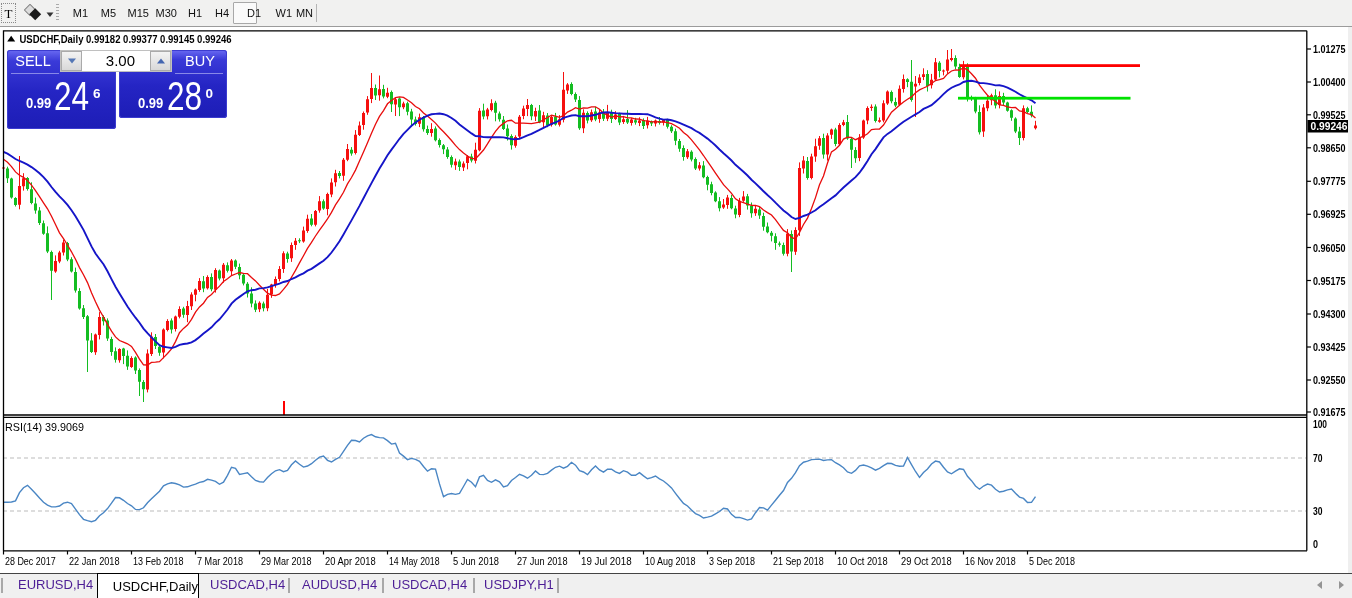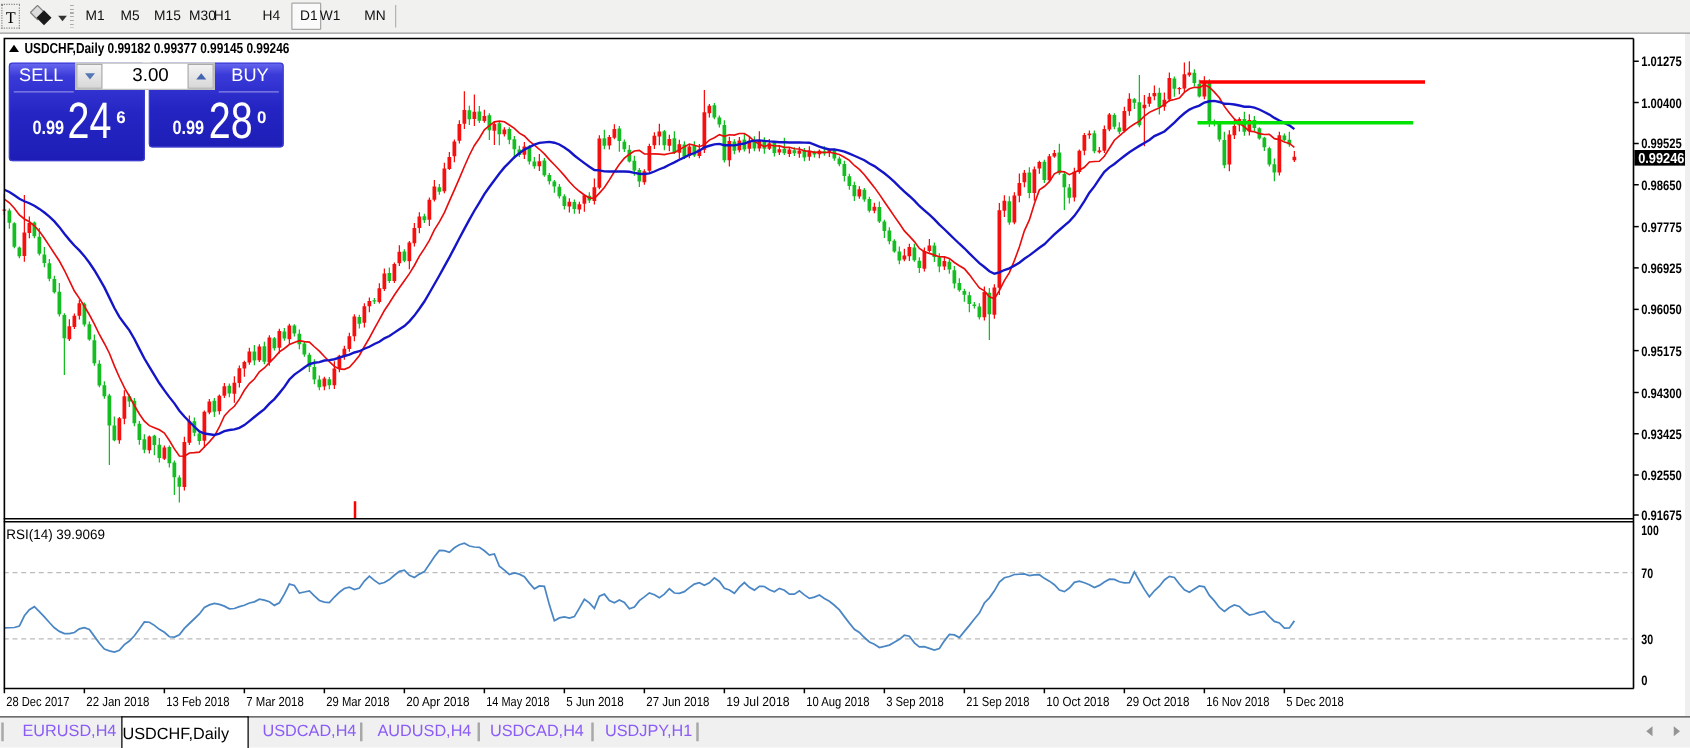--- a/index.html
+++ b/index.html
@@ -1,19 +1,19 @@
 <!DOCTYPE html>
 <html><head><meta charset="utf-8"><style>
 *{margin:0;padding:0;box-sizing:border-box}
 html,body{width:1352px;height:598px;overflow:hidden;background:#fff;
 font-family:"Liberation Sans",sans-serif;-webkit-font-smoothing:antialiased}
 .abs{position:absolute}
 #toolbar{position:absolute;left:0;top:0;width:1352px;height:27px;background:#f1f1f0;
 border-bottom:1px solid #9b9b9b}
-.tfbtn{position:absolute;top:3px;height:20px;line-height:20px;font-size:11px;color:#111;text-align:center}
+.tfbtn{position:absolute;top:3px;height:20px;line-height:20px;font-size:11px;color:#111;text-align:right}
 #d1sel{position:absolute;left:233px;top:2px;width:24px;height:22px;background:#fafafa;
 border:1px solid #a8a8a8;border-radius:1px}
 .vsep{position:absolute;top:4px;width:1px;height:18px;background:#b5b5b5}
 #grip{position:absolute;left:56px;top:4px;width:3px;height:18px;
 background-image:repeating-linear-gradient(180deg,#aaa 0 1px,transparent 1px 3px)}
 #ticon{position:absolute;left:1px;top:3px;width:15px;height:20px;border:1px dotted #8a8a8a;
 text-align:center;font-size:13px;font-family:"Liberation Serif",serif;color:#000;line-height:19px}
 #rightstrip{position:absolute;left:1348px;top:27px;width:4px;height:546px;background:#efefef}
 
 #panelL{position:absolute;left:7px;top:50px;width:108.5px;height:79px;border-radius:3px;
@@ -33,24 +33,24 @@
 .arr{position:absolute;left:50%;top:50%;width:0;height:0;transform:translate(-50%,-50%)}
 .arrdn{border-left:4px solid transparent;border-right:4px solid transparent;border-top:5px solid #5577b5}
 .arrup{border-left:4px solid transparent;border-right:4px solid transparent;border-bottom:5px solid #4466b0}
 .bigprice{position:absolute;top:30px;left:0;width:100%;height:40px;color:#fff}
 .p1{position:absolute;font-size:15.5px;font-weight:700;bottom:8px;transform:scaleX(.84);transform-origin:left bottom}
 .p2{position:absolute;font-size:41px;font-weight:400;bottom:0;transform:scaleX(.77);transform-origin:left bottom}
 .p3{position:absolute;font-size:13.5px;font-weight:700;top:5.5px}
 
 #tabbar{position:absolute;left:0;top:573px;width:1352px;height:25px;background:#f0f0f0;
 border-top:1.5px solid #444}
-.tab{position:absolute;top:3px;font-size:13px;color:#8b5cf6}
+.tab{position:absolute;top:3px;font-size:13px;color:#4c1d95}
 .tsep{position:absolute;top:4px;width:2px;height:15px;background:#a8a8a8}
 #activetab{position:absolute;left:97px;top:-1.5px;width:102px;height:26.5px;background:#fff;
-border:1.5px solid #000;border-bottom:none;text-align:left;font-size:13px;color:#000;
+border:1.5px solid #000;border-bottom:none;text-align:right;font-size:13px;color:#000;
 line-height:25px;z-index:2}
 .scrollarr{position:absolute;top:7px;width:0;height:0;border-top:4.5px solid transparent;
 border-bottom:4.5px solid transparent}
 </style></head><body>
 <svg width="1352" height="598" viewBox="0 0 1352 598" xmlns="http://www.w3.org/2000/svg" font-family="Liberation Sans, sans-serif">
     <rect x="0" y="27" width="1352" height="546" fill="#ffffff"></rect>
     <path d="M3.5 155.0V171.8M19.5 156.0V209.3M23.5 173.2V190.6M55.5 255.4V272.8M59.5 250.8V263.2M63.5 239.7V255.5M95.5 333.6V354.9M99.5 312.1V339.4M119.5 348.3V362.7M131.5 356.3V367.9M147.5 349.4V392.4M151.5 332.3V356.0M163.5 328.4V358.4M167.5 319.2V331.4M175.5 315.6V331.5M179.5 306.3V318.4M187.5 300.9V322.2M191.5 292.3V310.0M195.5 288.5V301.3M199.5 278.1V291.8M207.5 275.3V289.5M215.5 268.2V292.6M223.5 263.0V282.7M231.5 259.0V276.0M259.5 301.3V312.1M267.5 288.9V311.2M271.5 283.8V297.8M275.5 276.5V287.7M279.5 266.1V281.4M283.5 251.3V272.9M291.5 242.5V261.9M295.5 238.0V249.8M303.5 226.6V242.7M307.5 214.7V232.8M315.5 210.0V226.4M319.5 196.1V212.7M327.5 192.7V215.3M331.5 178.4V197.2M335.5 169.8V186.5M343.5 158.0V180.8M347.5 144.0V161.2M355.5 130.1V154.5M359.5 121.5V136.0M363.5 111.5V129.7M367.5 96.1V114.8M371.5 73.0V103.1M379.5 75.5V100.7M387.5 87.8V98.2M395.5 97.1V116.0M403.5 101.7V109.2M419.5 113.6V127.1M431.5 123.2V136.7M455.5 158.6V169.9M463.5 161.4V171.0M467.5 155.1V169.3M475.5 142.7V163.5M479.5 108.1V151.3M487.5 107.9V119.5M491.5 99.3V111.4M515.5 135.3V147.7M519.5 115.0V139.2M523.5 105.7V119.2M527.5 99.0V116.1M535.5 107.7V121.0M543.5 111.8V127.0M551.5 116.0V126.6M559.5 115.1V126.5M563.5 72.0V122.4M567.5 83.1V93.9M583.5 109.3V133.1M591.5 109.5V121.9M599.5 109.2V122.8M607.5 104.9V121.1M615.5 111.2V119.9M623.5 115.9V123.9M631.5 118.1V125.6M639.5 117.3V126.1M647.5 116.9V128.5M655.5 119.5V126.5M663.5 119.0V125.5M687.5 149.0V159.0M699.5 162.1V170.6M723.5 199.0V208.9M727.5 194.9V208.8M739.5 197.9V217.2M743.5 191.1V201.9M755.5 205.2V215.9M787.5 229.1V256.3M795.5 227.3V254.9M799.5 162.4V235.9M803.5 156.1V173.5M811.5 153.7V179.4M815.5 138.7V161.8M819.5 136.0V149.8M827.5 133.2V160.6M831.5 128.6V138.9M839.5 123.2V145.3M843.5 119.9V126.2M859.5 134.1V161.2M863.5 119.6V138.9M867.5 106.3V124.2M871.5 104.4V110.9M879.5 117.5V122.7M883.5 100.3V122.3M887.5 90.4V104.9M899.5 85.4V106.0M903.5 74.5V92.6M915.5 76.0V117.0M919.5 74.3V85.3M923.5 68.3V80.1M931.5 73.9V88.5M935.5 58.0V81.1M943.5 69.5V75.4M947.5 50.0V73.8M951.5 49.0V61.4M963.5 60.9V79.4M983.5 104.1V136.9M987.5 95.7V111.2M991.5 93.7V105.2M999.5 91.4V108.4M1023.5 105.4V140.4M1035.5 120.8V129.5" stroke="#f5100f" stroke-width="1" fill="none"></path>
     <path d="M7.5 166.7V183.0M11.5 177.7V198.6M15.5 197.2V206.5M27.5 177.1V190.6M31.5 182.3V204.3M35.5 197.6V213.7M39.5 207.1V225.0M43.5 220.5V234.8M47.5 226.4V253.1M51.5 250.6V300.0M67.5 241.9V261.2M71.5 257.2V272.5M75.5 267.6V292.6M79.5 288.2V309.7M83.5 305.0V319.0M87.5 315.0V372.0M91.5 333.1V353.0M103.5 315.4V325.5M107.5 318.4V340.9M111.5 336.8V355.8M115.5 347.4V362.6M123.5 347.8V364.1M127.5 350.4V369.9M135.5 356.3V374.0M139.5 368.4V396.0M143.5 380.1V402.0M155.5 334.0V349.0M159.5 345.3V355.8M171.5 318.4V333.5M183.5 306.8V317.8M203.5 276.0V292.2M211.5 273.4V291.3M219.5 269.5V280.4M227.5 262.4V272.5M235.5 259.4V269.1M239.5 263.6V279.3M243.5 273.2V285.4M247.5 282.1V297.5M251.5 287.3V307.3M255.5 300.4V312.1M263.5 301.6V311.4M287.5 251.7V262.7M299.5 238.3V243.1M311.5 214.0V226.3M323.5 199.4V209.8M339.5 171.0V178.4M351.5 147.1V155.7M375.5 84.5V100.0M383.5 84.8V98.4M391.5 90.5V112.0M399.5 97.4V116.1M407.5 101.7V115.3M411.5 108.8V126.9M415.5 116.6V125.6M423.5 116.0V131.6M427.5 125.6V134.9M435.5 126.4V141.4M439.5 138.4V147.5M443.5 144.0V154.1M447.5 147.1V158.8M451.5 155.4V167.5M459.5 159.5V170.9M471.5 153.7V162.4M483.5 103.7V119.3M495.5 100.8V121.3M499.5 111.5V121.6M503.5 116.0V130.0M507.5 124.5V140.5M511.5 134.3V149.6M531.5 103.9V120.2M539.5 105.0V123.2M547.5 113.0V127.2M555.5 112.9V125.6M571.5 82.3V95.3M575.5 92.4V102.0M579.5 96.1V129.9M587.5 111.4V123.4M595.5 106.8V121.2M603.5 109.0V121.0M611.5 109.7V123.0M619.5 112.7V125.1M627.5 110.1V124.0M635.5 117.8V124.7M643.5 118.4V129.0M651.5 120.5V126.0M659.5 117.0V124.6M667.5 118.8V128.6M671.5 125.2V133.0M675.5 128.6V145.2M679.5 139.0V151.8M683.5 145.4V160.7M691.5 150.3V161.4M695.5 157.4V170.0M703.5 161.1V178.3M707.5 175.7V190.3M711.5 181.7V195.3M715.5 191.3V202.2M719.5 197.1V211.4M731.5 194.9V209.3M735.5 205.7V218.3M747.5 193.9V209.6M751.5 202.5V217.7M759.5 206.8V218.9M763.5 212.7V230.7M767.5 222.5V233.3M771.5 231.0V241.4M775.5 233.3V249.8M779.5 241.5V246.7M783.5 242.6V255.6M791.5 230.4V272.0M807.5 157.0V179.7M823.5 133.7V158.6M835.5 127.8V146.3M847.5 115.0V139.8M851.5 137.1V168.0M855.5 147.2V162.8M875.5 104.4V122.5M891.5 90.5V103.3M895.5 97.7V107.1M907.5 78.3V87.2M911.5 60.0V101.7M927.5 70.2V91.5M939.5 61.2V77.4M955.5 55.3V69.2M959.5 63.7V77.9M967.5 63.3V101.5M971.5 95.6V100.9M975.5 96.9V113.3M979.5 105.3V134.5M995.5 89.3V108.5M1003.5 92.8V105.5M1007.5 101.7V111.7M1011.5 109.3V120.8M1015.5 117.3V133.1M1019.5 126.8V145.0M1027.5 106.8V113.1M1031.5 105.4V117.4" stroke="#14bd22" stroke-width="1" fill="none"></path>
     <path d="M2.0 167.6h3v1.0h-3zM18.0 186.0h3v18.8h-3zM22.0 178.3h3v8.0h-3zM54.0 261.0h3v10.4h-3zM58.0 252.6h3v9.0h-3zM62.0 242.5h3v10.1h-3zM94.0 334.6h3v17.6h-3zM98.0 317.0h3v18.0h-3zM118.0 349.1h3v11.1h-3zM130.0 358.0h3v8.9h-3zM146.0 353.6h3v36.0h-3zM150.0 336.6h3v17.5h-3zM162.0 329.4h3v23.2h-3zM166.0 321.1h3v8.9h-3zM174.0 316.6h3v12.3h-3zM178.0 308.9h3v7.8h-3zM186.0 306.1h3v8.9h-3zM190.0 294.6h3v11.7h-3zM194.0 289.5h3v5.2h-3zM198.0 281.1h3v8.8h-3zM206.0 277.1h3v11.1h-3zM214.0 269.9h3v19.9h-3zM222.0 264.7h3v13.5h-3zM230.0 260.4h3v10.9h-3zM258.0 302.8h3v6.4h-3zM266.0 294.7h3v13.5h-3zM270.0 284.6h3v10.0h-3zM274.0 279.0h3v6.1h-3zM278.0 269.0h3v10.1h-3zM282.0 253.2h3v15.8h-3zM290.0 245.0h3v13.2h-3zM294.0 240.7h3v4.3h-3zM302.0 230.5h3v11.0h-3zM306.0 218.8h3v12.3h-3zM314.0 211.1h3v13.6h-3zM318.0 201.3h3v9.3h-3zM326.0 194.0h3v15.0h-3zM330.0 182.4h3v12.2h-3zM334.0 173.2h3v9.1h-3zM342.0 159.7h3v16.0h-3zM346.0 149.1h3v10.7h-3zM354.0 134.7h3v18.2h-3zM358.0 125.6h3v9.5h-3zM362.0 113.1h3v11.8h-3zM366.0 99.2h3v13.4h-3zM370.0 87.9h3v11.0h-3zM378.0 89.3h3v5.9h-3zM386.0 92.7h3v4.1h-3zM394.0 99.2h3v5.4h-3zM402.0 103.6h3v3.7h-3zM418.0 117.2h3v6.6h-3zM430.0 128.9h3v4.1h-3zM454.0 161.4h3v3.8h-3zM462.0 163.4h3v4.1h-3zM466.0 156.2h3v6.8h-3zM474.0 149.7h3v11.0h-3zM478.0 110.7h3v39.6h-3zM486.0 109.5h3v6.8h-3zM490.0 103.2h3v6.9h-3zM514.0 137.0h3v8.7h-3zM518.0 116.7h3v19.9h-3zM522.0 108.6h3v7.5h-3zM526.0 105.1h3v4.0h-3zM534.0 111.1h3v5.5h-3zM542.0 115.3h3v6.9h-3zM550.0 117.1h3v7.6h-3zM558.0 119.3h3v5.4h-3zM562.0 89.8h3v30.0h-3zM566.0 84.6h3v5.9h-3zM582.0 112.8h3v15.4h-3zM590.0 112.3h3v7.9h-3zM598.0 112.5h3v6.5h-3zM606.0 112.3h3v6.4h-3zM614.0 114.5h3v4.4h-3zM622.0 119.3h3v2.7h-3zM630.0 119.5h3v3.6h-3zM638.0 120.4h3v2.6h-3zM646.0 120.7h3v4.6h-3zM654.0 120.6h3v2.8h-3zM662.0 120.1h3v2.3h-3zM686.0 151.3h3v5.9h-3zM698.0 165.3h3v3.2h-3zM722.0 204.4h3v3.2h-3zM726.0 197.6h3v7.3h-3zM738.0 200.7h3v14.2h-3zM742.0 196.4h3v4.4h-3zM754.0 208.7h3v4.5h-3zM786.0 233.5h3v20.2h-3zM794.0 229.9h3v21.9h-3zM798.0 168.1h3v62.1h-3zM802.0 160.6h3v7.9h-3zM810.0 156.4h3v21.5h-3zM814.0 146.3h3v10.3h-3zM818.0 138.2h3v7.5h-3zM826.0 135.4h3v19.0h-3zM830.0 129.6h3v5.1h-3zM838.0 124.9h3v19.3h-3zM842.0 122.3h3v2.8h-3zM858.0 137.4h3v20.6h-3zM862.0 120.5h3v17.1h-3zM866.0 108.0h3v12.6h-3zM870.0 106.8h3v1.3h-3zM878.0 120.3h3v1.4h-3zM882.0 103.2h3v17.3h-3zM886.0 91.6h3v11.9h-3zM898.0 88.8h3v15.9h-3zM902.0 79.0h3v10.0h-3zM914.0 83.7h3v2.8h-3zM918.0 77.4h3v5.6h-3zM922.0 74.3h3v2.7h-3zM930.0 79.8h3v5.5h-3zM934.0 62.3h3v17.2h-3zM942.0 70.4h3v1.0h-3zM946.0 59.4h3v11.3h-3zM950.0 58.0h3v2.1h-3zM962.0 65.5h3v11.7h-3zM982.0 107.5h3v24.0h-3zM986.0 100.7h3v7.5h-3zM990.0 95.2h3v5.0h-3zM998.0 95.9h3v9.0h-3zM1022.0 108.2h3v29.9h-3zM1034.0 125.4h3v2.8h-3z" fill="#f5100f"></path>
     <path d="M6.0 168.4h3v9.8h-3zM10.0 178.6h3v18.8h-3zM14.0 198.0h3v6.9h-3zM26.0 177.9h3v11.1h-3zM30.0 189.3h3v13.7h-3zM34.0 203.5h3v6.9h-3zM38.0 210.6h3v12.3h-3zM42.0 223.2h3v10.5h-3zM46.0 233.3h3v18.1h-3zM50.0 251.9h3v18.8h-3zM66.0 242.9h3v16.6h-3zM70.0 259.3h3v12.2h-3zM74.0 272.1h3v18.4h-3zM78.0 291.0h3v17.4h-3zM82.0 308.2h3v8.7h-3zM86.0 316.3h3v24.1h-3zM90.0 340.4h3v11.7h-3zM102.0 317.0h3v4.2h-3zM106.0 320.5h3v18.0h-3zM110.0 338.9h3v13.0h-3zM114.0 351.3h3v8.5h-3zM122.0 348.6h3v7.4h-3zM126.0 355.8h3v10.6h-3zM134.0 357.5h3v13.0h-3zM138.0 370.0h3v11.8h-3zM142.0 381.9h3v7.4h-3zM154.0 336.9h3v9.2h-3zM158.0 346.7h3v6.0h-3zM170.0 320.6h3v8.8h-3zM182.0 308.6h3v6.1h-3zM202.0 281.2h3v7.2h-3zM210.0 276.9h3v12.4h-3zM218.0 270.5h3v8.1h-3zM226.0 265.2h3v5.5h-3zM234.0 260.4h3v6.4h-3zM238.0 267.0h3v8.3h-3zM242.0 274.8h3v8.8h-3zM246.0 283.7h3v9.7h-3zM250.0 293.5h3v10.0h-3zM254.0 303.6h3v6.2h-3zM262.0 303.4h3v4.8h-3zM286.0 253.5h3v5.4h-3zM298.0 240.2h3v1.0h-3zM310.0 218.4h3v6.3h-3zM322.0 201.2h3v7.3h-3zM338.0 173.0h3v3.1h-3zM350.0 149.7h3v3.7h-3zM374.0 88.1h3v7.3h-3zM382.0 89.1h3v7.5h-3zM390.0 92.1h3v12.1h-3zM398.0 98.6h3v8.7h-3zM406.0 103.2h3v8.6h-3zM410.0 111.4h3v8.0h-3zM414.0 119.5h3v4.4h-3zM422.0 117.1h3v12.1h-3zM426.0 129.1h3v3.9h-3zM434.0 128.4h3v11.9h-3zM438.0 139.9h3v5.1h-3zM442.0 145.2h3v4.0h-3zM446.0 149.4h3v7.6h-3zM450.0 157.0h3v7.7h-3zM458.0 161.6h3v5.5h-3zM470.0 156.6h3v3.8h-3zM482.0 110.5h3v6.0h-3zM494.0 102.8h3v9.9h-3zM498.0 113.4h3v5.9h-3zM502.0 119.8h3v9.3h-3zM506.0 128.5h3v7.8h-3zM510.0 135.9h3v9.4h-3zM530.0 105.0h3v11.2h-3zM538.0 110.6h3v11.8h-3zM546.0 115.6h3v9.8h-3zM554.0 116.6h3v7.8h-3zM570.0 84.1h3v9.9h-3zM574.0 94.0h3v5.6h-3zM578.0 99.9h3v28.3h-3zM586.0 113.1h3v7.5h-3zM594.0 111.6h3v7.9h-3zM602.0 111.9h3v6.8h-3zM610.0 112.3h3v6.6h-3zM618.0 114.0h3v8.4h-3zM626.0 118.9h3v3.7h-3zM634.0 120.2h3v2.3h-3zM642.0 119.9h3v6.1h-3zM650.0 121.4h3v2.1h-3zM658.0 121.0h3v1.7h-3zM666.0 120.1h3v6.7h-3zM670.0 126.8h3v4.5h-3zM674.0 131.2h3v9.6h-3zM678.0 140.9h3v7.8h-3zM682.0 148.0h3v9.0h-3zM690.0 151.8h3v7.7h-3zM694.0 159.1h3v9.5h-3zM702.0 165.6h3v11.6h-3zM706.0 177.1h3v7.7h-3zM710.0 184.3h3v8.6h-3zM714.0 192.5h3v8.7h-3zM718.0 201.2h3v7.1h-3zM730.0 198.0h3v10.2h-3zM734.0 208.6h3v5.8h-3zM746.0 196.3h3v9.3h-3zM750.0 205.7h3v7.5h-3zM758.0 209.4h3v6.2h-3zM762.0 216.1h3v10.7h-3zM766.0 226.4h3v5.8h-3zM770.0 232.8h3v3.0h-3zM774.0 236.2h3v6.9h-3zM778.0 243.5h3v1.2h-3zM782.0 245.1h3v8.7h-3zM790.0 234.1h3v17.3h-3zM806.0 161.0h3v17.0h-3zM822.0 138.0h3v16.4h-3zM834.0 129.4h3v14.7h-3zM846.0 121.9h3v16.6h-3zM850.0 139.1h3v10.7h-3zM854.0 150.0h3v8.2h-3zM874.0 106.6h3v14.4h-3zM890.0 92.0h3v9.3h-3zM894.0 101.9h3v3.5h-3zM906.0 79.3h3v2.8h-3zM910.0 81.7h3v18.4h-3zM926.0 74.1h3v11.8h-3zM938.0 62.8h3v8.2h-3zM954.0 58.1h3v8.3h-3zM958.0 67.1h3v10.0h-3zM966.0 66.0h3v31.9h-3zM970.0 96.9h3v1.0h-3zM974.0 97.8h3v13.7h-3zM978.0 111.9h3v20.3h-3zM994.0 95.2h3v10.2h-3zM1002.0 95.9h3v6.5h-3zM1006.0 102.6h3v8.2h-3zM1010.0 110.2h3v7.6h-3zM1014.0 118.5h3v13.0h-3zM1018.0 131.4h3v6.7h-3zM1026.0 108.3h3v3.6h-3zM1030.0 111.7h3v3.9h-3z" fill="#14bd22"></path>
@@ -148,24 +148,24 @@
     <rect x="2" y="2" width="8" height="8" transform="rotate(45 6 6)" fill="#dcdcdc" stroke="#808080" stroke-width="1"></rect>
     <rect x="7" y="6" width="8.5" height="8.5" transform="rotate(45 11.2 10.2)" fill="#1a1a1a"></rect>
     <path d="M22.5 8.5h7l-3.5 4.5z" fill="#333"></path>
   </svg>
   <div id="grip"></div>
   <div id="d1sel"></div>
   <div class="tfbtn" style="left:64px;width:24px">M1</div>
   <div class="tfbtn" style="left:92px;width:24px">M5</div>
   <div class="tfbtn" style="left:119px;width:30px">M15</div>
   <div class="tfbtn" style="left:147px;width:30px">M30</div>
-  <div class="tfbtn" style="left:166px;width:24px">H1</div>
+  <div class="tfbtn" style="left:178px;width:24px">H1</div>
   <div class="tfbtn" style="left:205px;width:24px">H4</div>
   <div class="tfbtn" style="left:233px;width:28px">D1</div>
-  <div class="tfbtn" style="left:252px;width:24px">W1</div>
+  <div class="tfbtn" style="left:268px;width:24px">W1</div>
   <div class="tfbtn" style="left:287px;width:26px">MN</div>
   <div class="vsep" style="left:316px"></div>
 </div>
 <div id="panelL">
   <div class="btlabel" style="left:0">SELL</div>
   <div class="sepline" style="left:4px;width:48px"></div>
   <div class="bigprice">
     <span class="p1" style="left:19px">0.99</span>
     <span class="p2" style="left:47px">24</span>
     <span class="p3" style="left:86px">6</span>

